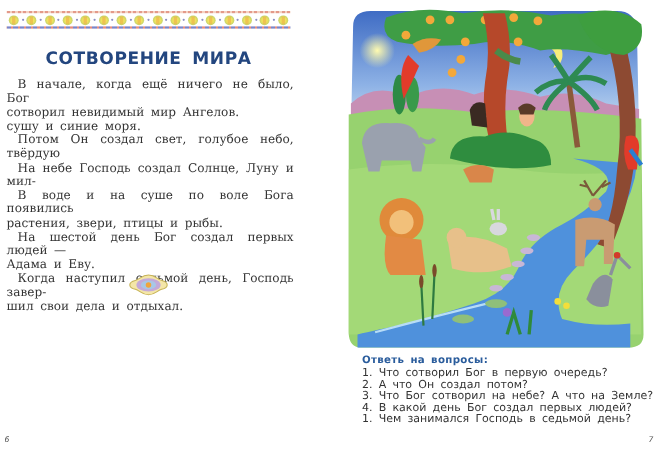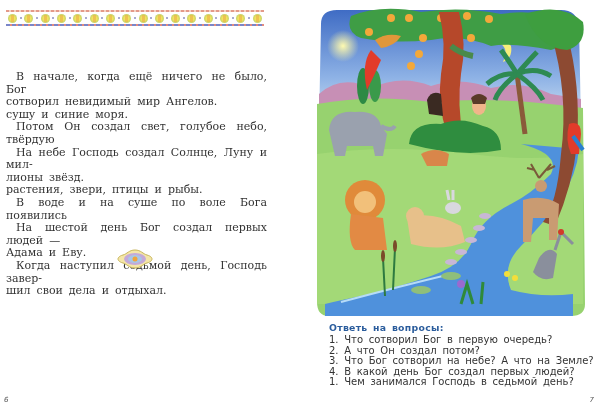--- a/index.html
+++ b/index.html
@@ -70,37 +70,37 @@
         <span class="orn-dot"></span>
         <span class="orn-disc"></span>
         <span class="orn-dot"></span>
         <span class="orn-disc"></span>
         <span class="orn-dot"></span>
         <span class="orn-disc"></span>
       </div>
     <div class="ornament-line-bot"></div>
   </div>
 
+  <div class="title">СОТВОРЕНИЕ МИРА</div>
 
   <div class="body-text">
     <p class="para">
         <span class="line">В начале, когда ещё ничего не было, Бог</span>
         <span class="line" style="text-indent:0">сотворил невидимый мир Ангелов.</span>
       </p>
     <p class="para">
         <span class="line" style="text-indent:0">сушу и синие моря.</span>
         <span class="line">Потом Он создал свет, голубое небо, твёрдую</span>
       </p>
     <p class="para">
         <span class="line">На небе Господь создал Солнце, Луну и мил-</span>
-        <span class="line" style="text-indent:0">лионы звёзд.</span>
-      </p>
-    <p class="para">
+      </p>
+    <p class="para">
+        <span class="line">В воде и на суше по воле Бога появились</span>
         <span class="line" style="text-indent:0">растения, звери, птицы и рыбы.</span>
-        <span class="line">В воде и на суше по воле Бога появились</span>
       </p>
     <p class="para">
         <span class="line">На шестой день Бог создал первых людей —</span>
         <span class="line" style="text-indent:0">Адама и Еву.</span>
       </p>
     <p class="para">
         <span class="line">Когда наступил седьмой день, Господь завер-</span>
         <span class="line" style="text-indent:0">шил свои дела и отдыхал.</span>
       </p>
   </div>

